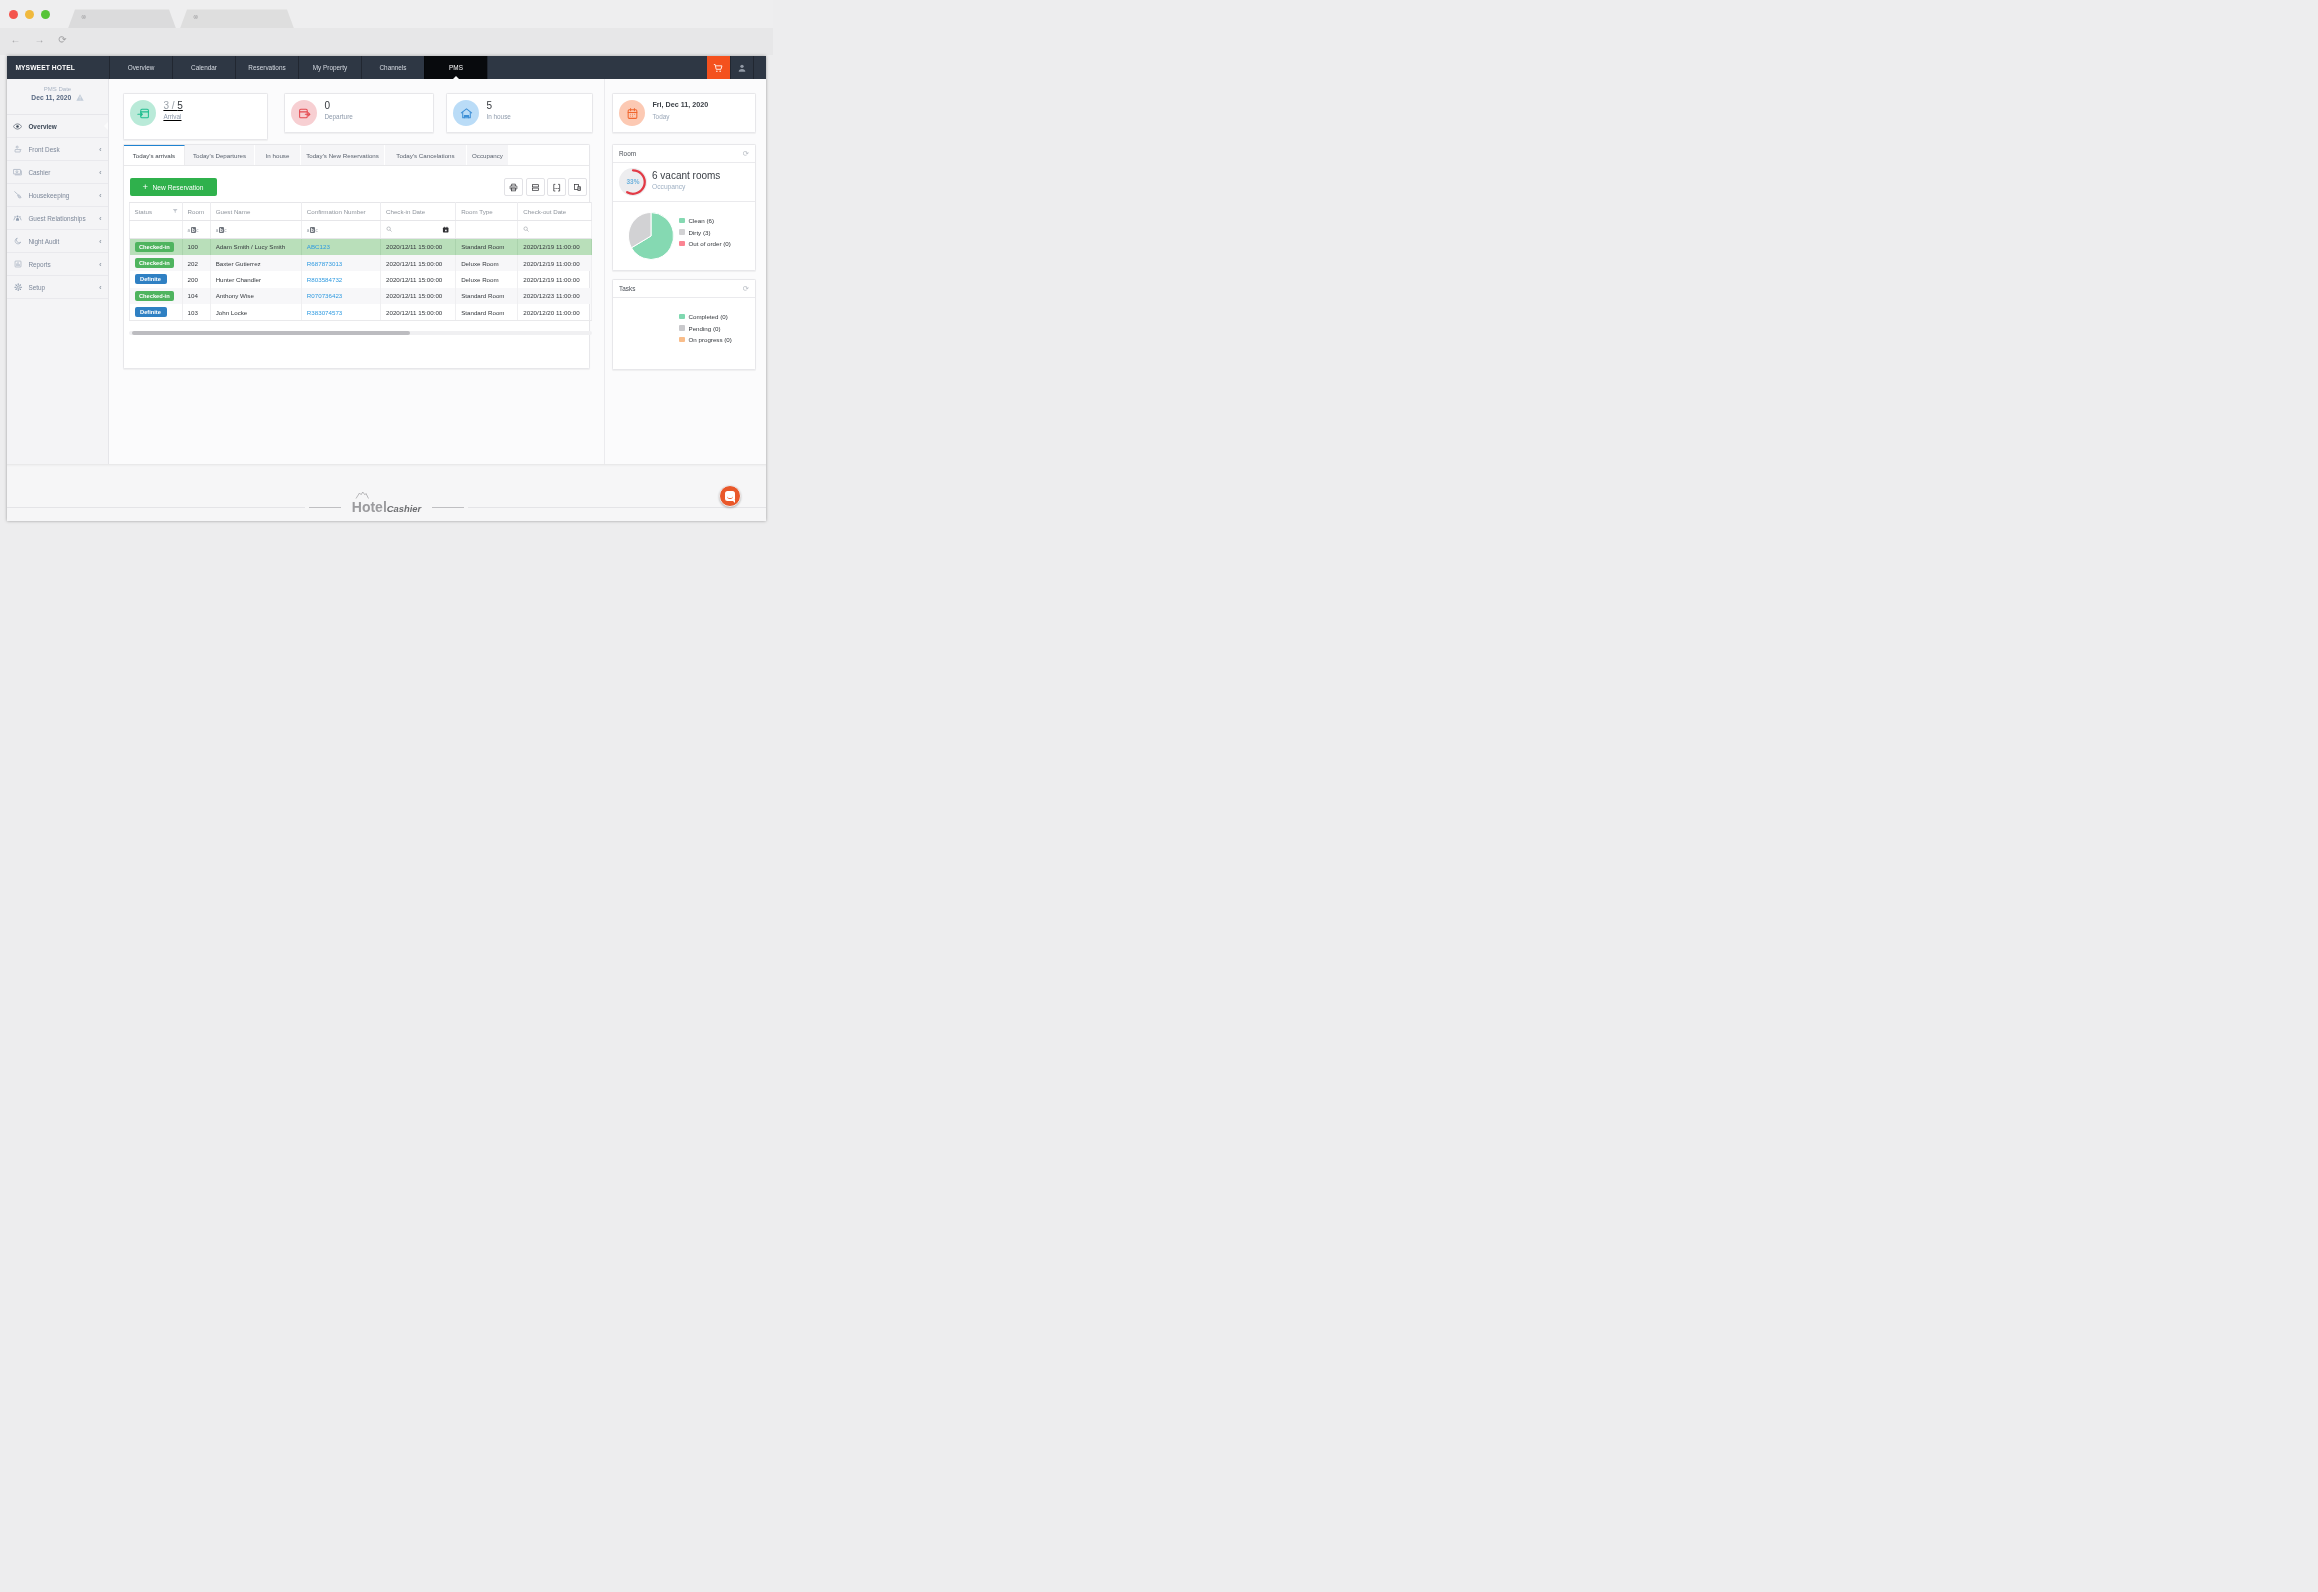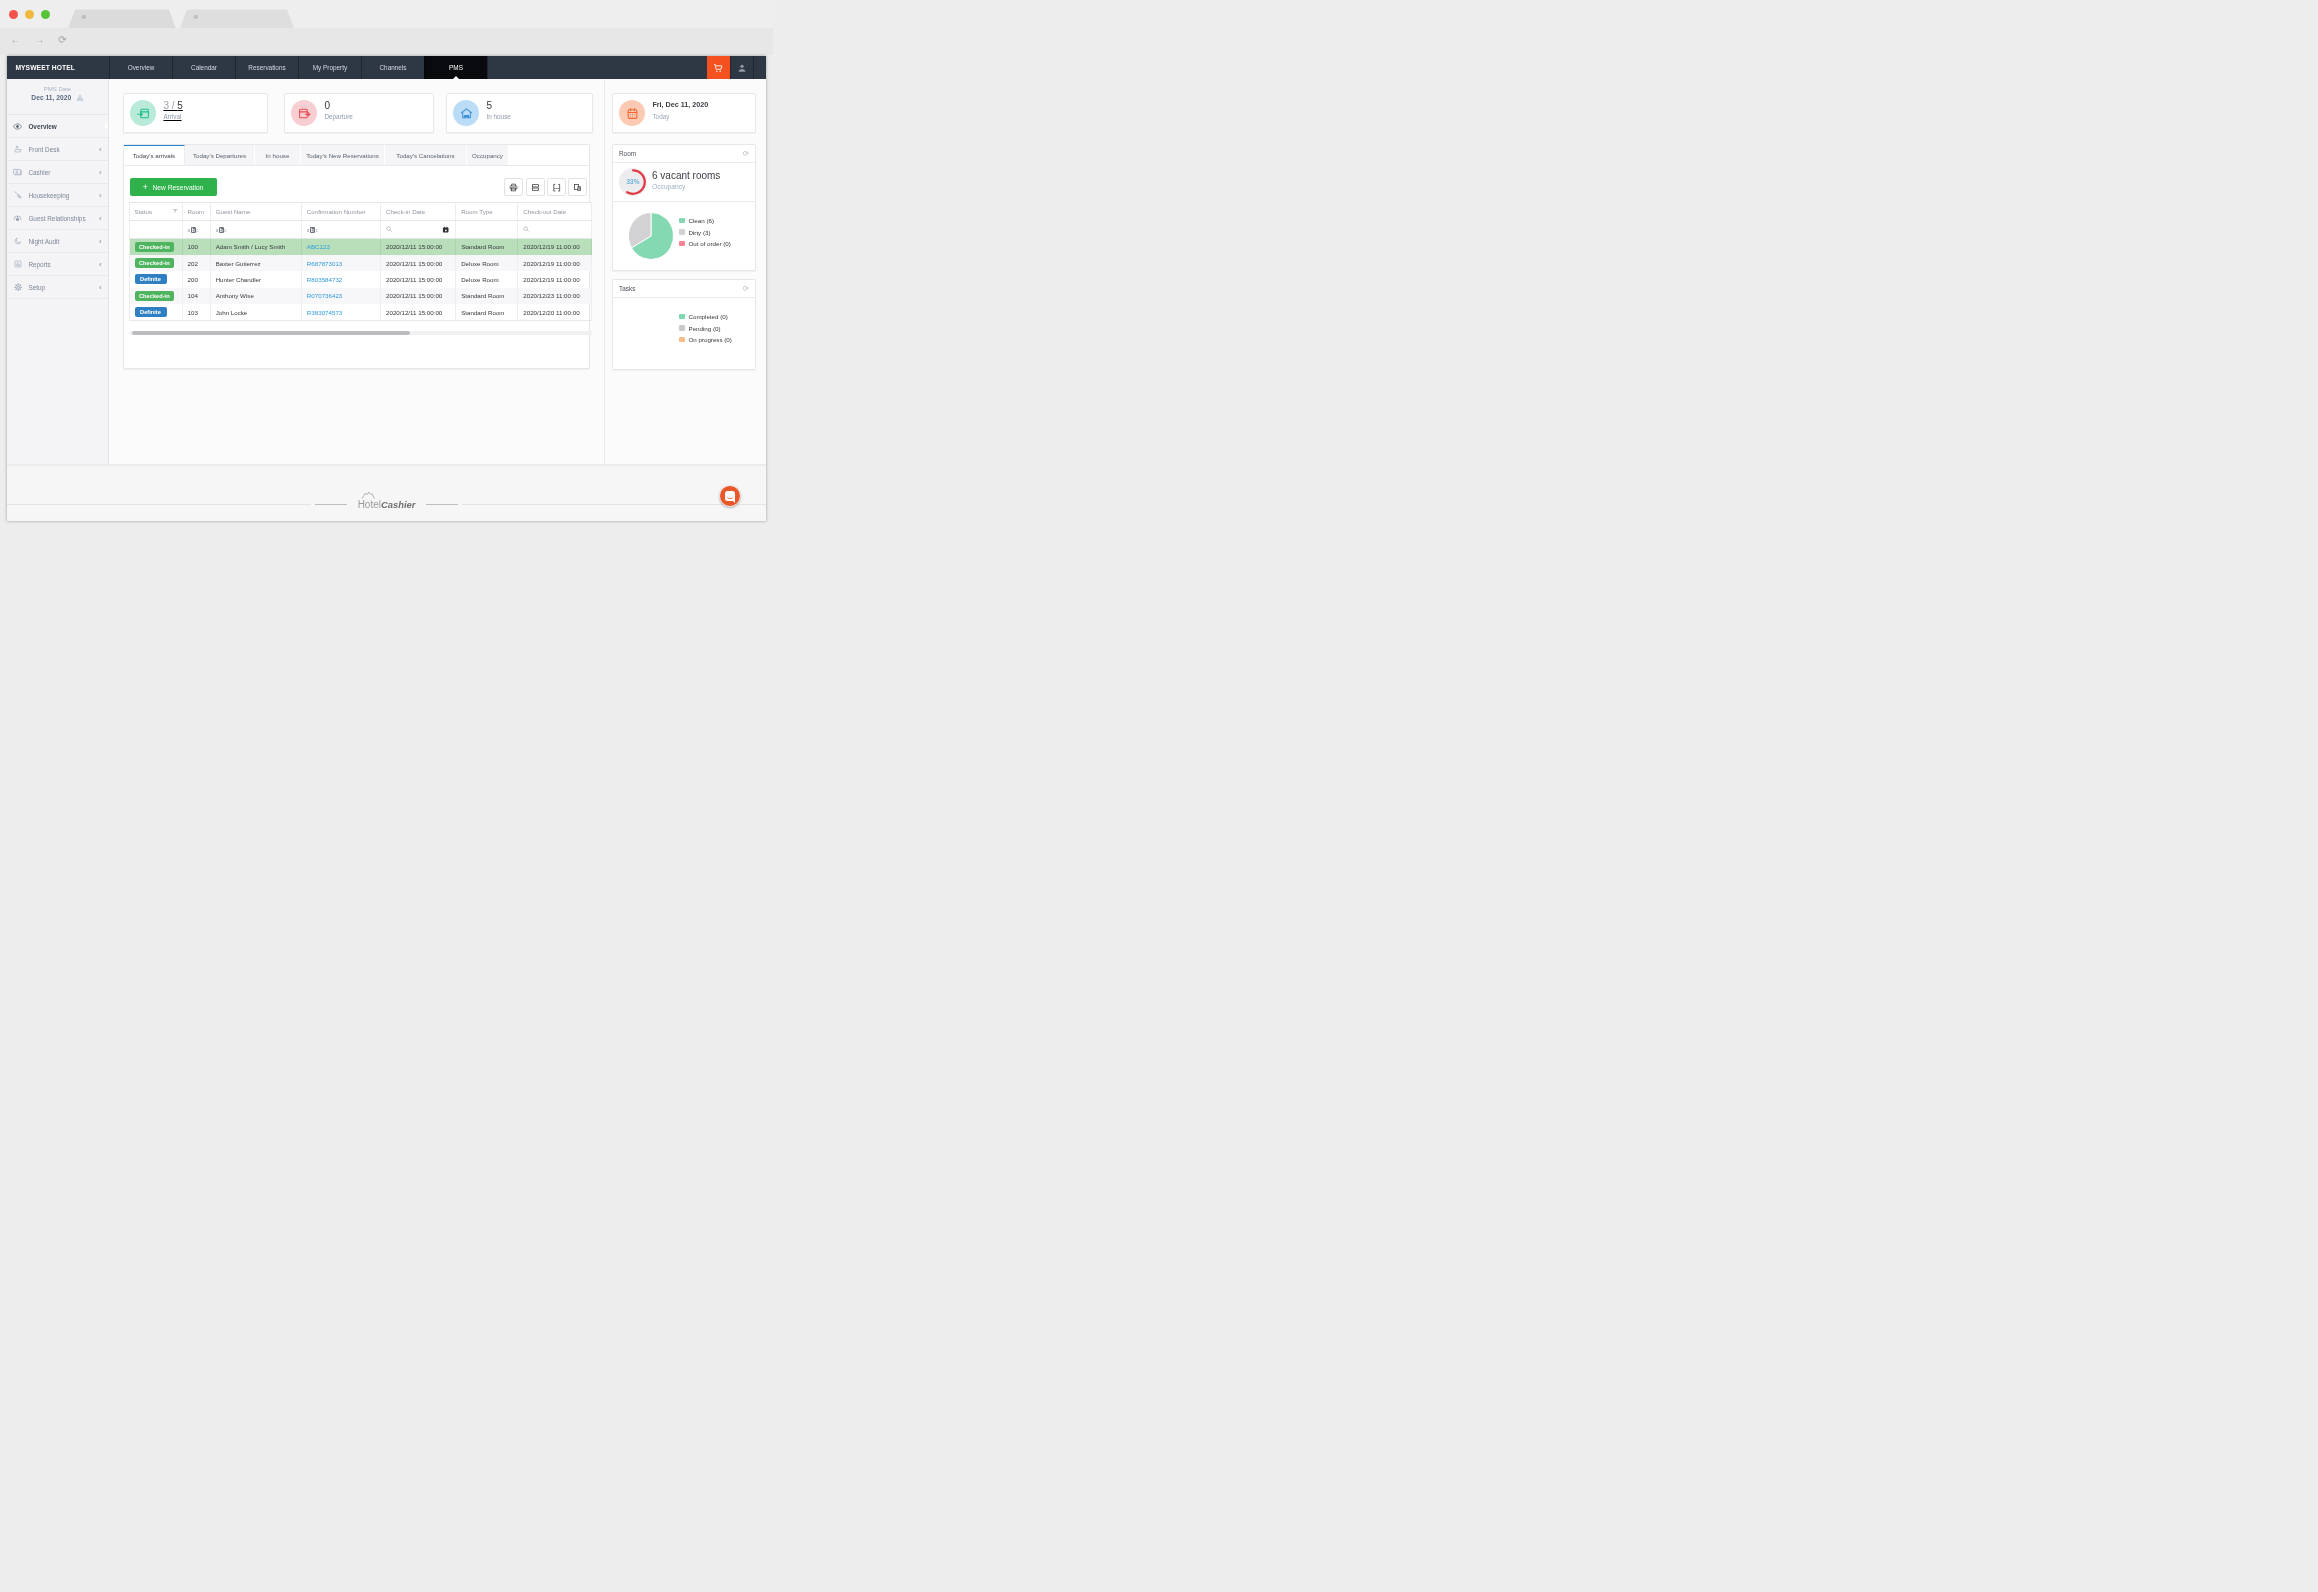--- a/index.html
+++ b/index.html
@@ -110,21 +110,21 @@
   .tasks-card { left:605px; top:223px; width:144px; height:91px; }
   .tasks-legend { margin:15px 0 0 66px; }
   
   .footer { position:absolute; left:0; top:408px; width:759px; height:57px; background:#f6f6f7;
             box-shadow:inset 0 3.5px 3px -3px rgba(0,0,0,.10); }
   .f-line-row { position:absolute; left:0; right:0; top:35px; display:flex; align-items:center; }
   .l-light { flex:1; height:0.5px; background:#e4e4e7; }
   .l-dark { width:32px; height:1px; background:#bfbfc2; margin:0 4px; }
   .logo { position:relative; padding:0 7px; display:flex; align-items:baseline; }
   .logo .mtn { position:absolute; top:-8px; left:10px; }
-  .logo .a { font-size:10px; color:#9b9b9e; }
+  .logo .a { font-size:14px; color:#9b9b9e;font-weight:bold; }
   .logo .b { font-size:9.4px; color:#6d6e71; font-weight:bold; font-style:italic; }
   
   .chat { position:absolute; left:719px; top:485px; width:22px; height:22px; border-radius:50%; background:#e9582a;
           border:1px solid #eeeef0; box-shadow:0 1px 2px rgba(0,0,0,.25); display:flex; align-items:center; justify-content:center; cursor:pointer; }
   .chat .bub { position:relative; width:10.4px; height:10px; background:#fff; border-radius:2.5px; }
   .chat .bub::after { content:""; position:absolute; right:0.5px; bottom:-2px; border-left:3.5px solid transparent; border-top:3.5px solid #fff; }
   .chat .smile { position:absolute; left:2px; top:4.5px; width:6.4px; height:3.5px; border-bottom:1.2px solid #e9582a; border-radius:0 0 6px 6px; }
   svg { display:block; }
 </style>
 </head>
@@ -285,21 +285,21 @@
               <path d="M12 2.5v2.6M12 18.9v2.6M2.5 12h2.6M18.9 12h2.6M5.3 5.3l1.8 1.8M16.9 16.9l1.8 1.8M18.7 5.3l-1.8 1.8M7.1 16.9l-1.8 1.8"></path>
             </g>
           </svg>
       </span>
       <span class="s-lbl">Setup</span>
       <span class="chev">‹</span>
     </div>
   </div>
   <div class="main-divider"></div>
 
-  <div class="card stat" style="left:116px; top:37px; width:145px; height:40px;text-decoration:underline;">
+  <div class="card stat" style="left:116px; top:37px; width:145px; height:47px;text-decoration:underline;">
     <div class="stat-circle" style="background:#b9ead8;">
       <svg width="13" height="13" viewBox="0 0 24 24" fill="none" stroke="#1fbd8e" stroke-width="1.9" stroke-linecap="round" stroke-linejoin="round">
           <rect x="7" y="4" width="14" height="16" rx="2"></rect>
           <path d="M7 9h14"></path>
           <path d="M1.5 13.5H10M7 10.5l3 3-3 3"></path>
         </svg>
     </div>
     <div class="stat-txt">
       <div class="stat-num"><span class="muted">3 / </span><span>5</span></div>
       <div class="stat-lbl">Arrival</div>

